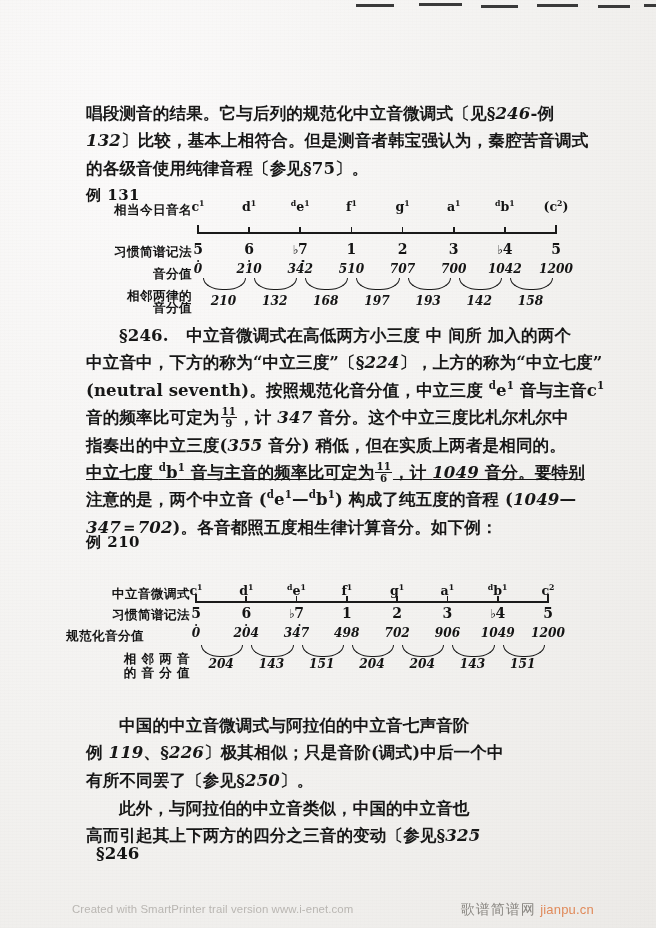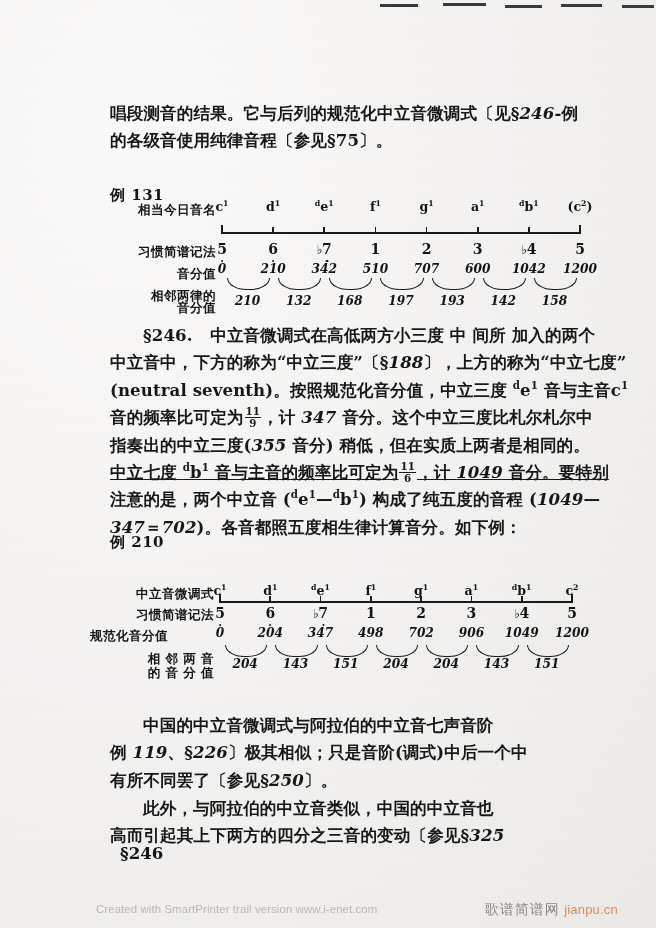--- a/index.html
+++ b/index.html
@@ -27,21 +27,21 @@
     inset: 0;
     opacity: .30;
     background-image:
       repeating-linear-gradient(0deg, rgba(140,135,128,.055) 0 1px, rgba(0,0,0,0) 1px 3px),
       repeating-linear-gradient(90deg, rgba(140,135,128,.05) 0 1px, rgba(0,0,0,0) 1px 4px);
     pointer-events: none;
   }
   .content {
     position: absolute;
     left: 0; top: 0;
-    width: 604px; height: 928px; margin-left: 24px;
+    width: 604px; height: 928px;
   }
 
   
   .artifact {
     position: absolute;
     background: #3a3a3a;
     height: 3px;
   }
 
   
@@ -184,20 +184,21 @@
       <div class="artifact" style="left: 356px; top: 4px; width: 38px;"></div>
       <div class="artifact" style="left: 419px; top: 3px; width: 43px;"></div>
       <div class="artifact" style="left: 481px; top: 5px; width: 37px;"></div>
       <div class="artifact" style="left: 537px; top: 4px; width: 41px;"></div>
       <div class="artifact" style="left: 598px; top: 5px; width: 32px;"></div>
       <div class="artifact" style="left: 644px; top: 4px; width: 12px;"></div>
     </div>
 
   <div class="para" id="para-intro" style="top:100px;">
       <div style="white-space:nowrap;">唱段测音的结果。它与后列的规范化中立音微调式〔见§<span class="it">246</span>-例</div>
+      <div style="white-space:nowrap;"><span class="it">132</span>〕比较，基本上相符合。但是测音者韩宝强认为，秦腔苦音调式</div>
       <div style="white-space:nowrap;">的各级音使用纯律音程〔参见§75〕。</div>
     </div>
 
   <div class="ex-title" id="ex131-title" style="left: 86px; top: 186px;">例 131</div>
   <div class="ex" id="ex131">
       <div class="ex-rowlabel" style="left: 22px; top: 202px; width: 170px;">相当今日音名</div>
       <div class="ex-rowlabel" style="left: 22px; top: 244px; width: 170px;">习惯简谱记法</div>
       <div class="ex-rowlabel" style="left: 22px; top: 266px; width: 170px;">音分值</div>
       <div class="ex-rowlabel" style="left: 22px; top: 288px; width: 170px;">相邻两律的</div>
       <div class="ex-rowlabel" style="left: 22px; top: 300px; width: 170px;">音分值</div>
@@ -224,42 +225,42 @@
       <div class="cell jianpu" style="left: 351.429px; top: 241px;">1</div>
       <div class="cell jianpu" style="left: 402.571px; top: 241px;">2</div>
       <div class="cell jianpu" style="left: 453.714px; top: 241px;">3</div>
       <div class="cell jianpu" style="left: 504.857px; top: 241px;"><span class="flat">♭</span>4</div>
       <div class="cell jianpu" style="left: 556px; top: 241px;">5</div>
       <div class="cell cents" style="left: 198px; top: 262px;">0</div>
       <div class="cell cents" style="left: 249.143px; top: 262px;">210</div>
       <div class="cell cents" style="left: 300.286px; top: 262px;">342</div>
       <div class="cell cents" style="left: 351.429px; top: 262px;">510</div>
       <div class="cell cents" style="left: 402.571px; top: 262px;">707</div>
-      <div class="cell cents" style="left: 453.714px; top: 262px;">600</div>
+      <div class="cell cents" style="left: 453.714px; top: 262px;">700</div>
       <div class="cell cents" style="left: 504.857px; top: 262px;">1042</div>
       <div class="cell cents" style="left: 556px; top: 262px;">1200</div>
       <div class="brace" style="left: 203px; top: 278px; width: 41.1429px;"></div>
       <div class="cell gap" style="left: 223.571px; top: 294px;">210</div>
       <div class="brace" style="left: 254.143px; top: 278px; width: 41.1429px;"></div>
       <div class="cell gap" style="left: 274.714px; top: 294px;">132</div>
       <div class="brace" style="left: 305.286px; top: 278px; width: 41.1429px;"></div>
       <div class="cell gap" style="left: 325.857px; top: 294px;">168</div>
       <div class="brace" style="left: 356.429px; top: 278px; width: 41.1429px;"></div>
       <div class="cell gap" style="left: 377px; top: 294px;">197</div>
       <div class="brace" style="left: 407.571px; top: 278px; width: 41.1429px;"></div>
       <div class="cell gap" style="left: 428.143px; top: 294px;">193</div>
       <div class="brace" style="left: 458.714px; top: 278px; width: 41.1429px;"></div>
       <div class="cell gap" style="left: 479.286px; top: 294px;">142</div>
       <div class="brace" style="left: 509.857px; top: 278px; width: 41.1429px;"></div>
       <div class="cell gap" style="left: 530.429px; top: 294px;">158</div>
     </div>
 
   <div class="para" id="para-246" style="top:322px;">
       <div style="text-indent:33px;white-space:nowrap;"><b>§246.</b>&nbsp;&nbsp;&nbsp;中立音微调式在高低两方小三度 中 间所 加入的两个</div>
-      <div style="white-space:nowrap;">中立音中，下方的称为“中立三度”〔§<span class="it">188</span>〕，上方的称为“中立七度”</div>
+      <div style="white-space:nowrap;">中立音中，下方的称为“中立三度”〔§<span class="it">224</span>〕，上方的称为“中立七度”</div>
       <div style="white-space:nowrap;">(neutral seventh)。按照规范化音分值，中立三度 <span class="presup">d</span>e<sup>1</sup> 音与主音c<sup>1</sup></div>
       <div style="white-space:nowrap;">音的频率比可定为<span class="frac"><span class="num">11</span><span class="den">9</span></span>，计 <span class="it">347</span> 音分。这个中立三度比札尔札尔中</div>
       <div style="white-space:nowrap;">指奏出的中立三度(<span class="it">355</span> 音分) 稍低，但在实质上两者是相同的。</div>
       <div style="white-space:nowrap;text-decoration:underline;">中立七度 <span class="presup">d</span>b<sup>1</sup> 音与主音的频率比可定为<span class="frac"><span class="num">11</span><span class="den">6</span></span>，计 <span class="it">1049</span> 音分。要特别</div>
       <div style="white-space:nowrap;">注意的是，两个中立音 (<span class="presup">d</span>e<sup>1</sup>—<span class="presup">d</span>b<sup>1</sup>) 构成了纯五度的音程 (<span class="it">1049</span>—</div>
       <div style="white-space:nowrap;"><span class="it">347</span>＝<span class="it">702</span>)。各音都照五度相生律计算音分。如下例：</div>
     </div>
 
   <div class="ex-title" id="ex132-title" style="left: 86px; top: 533px;">例 210</div>
   <div class="ex" id="ex132">

